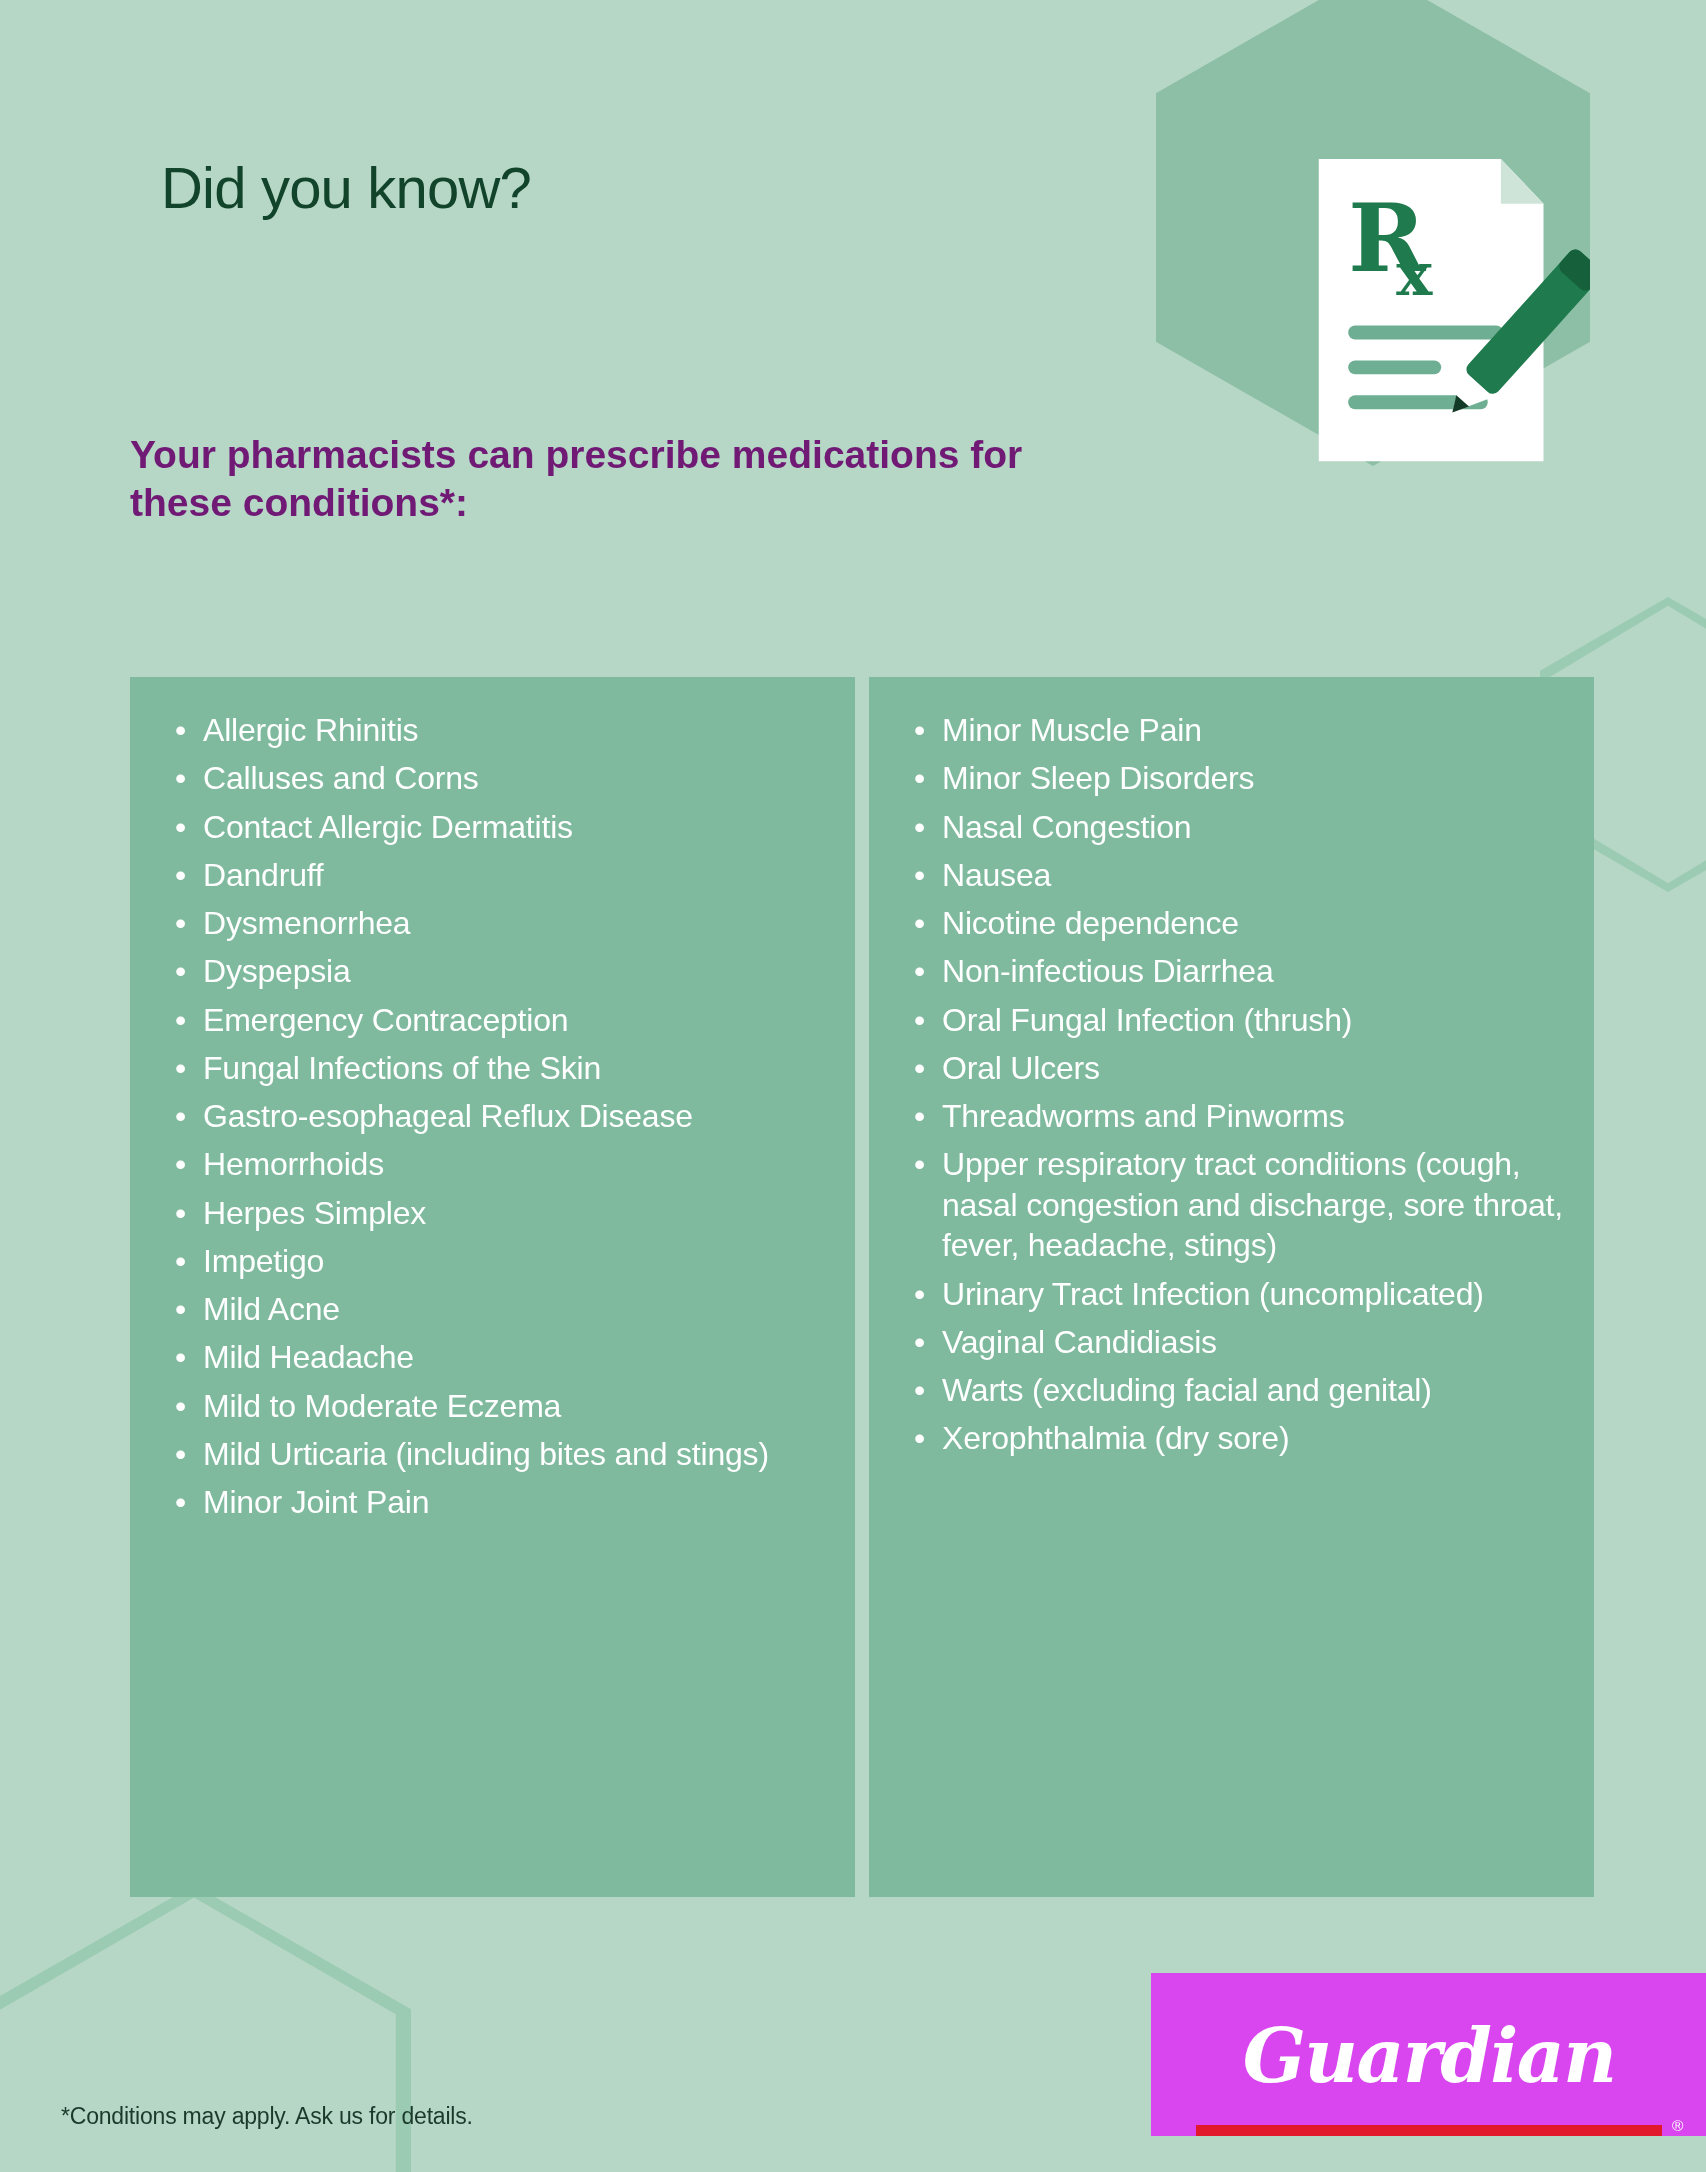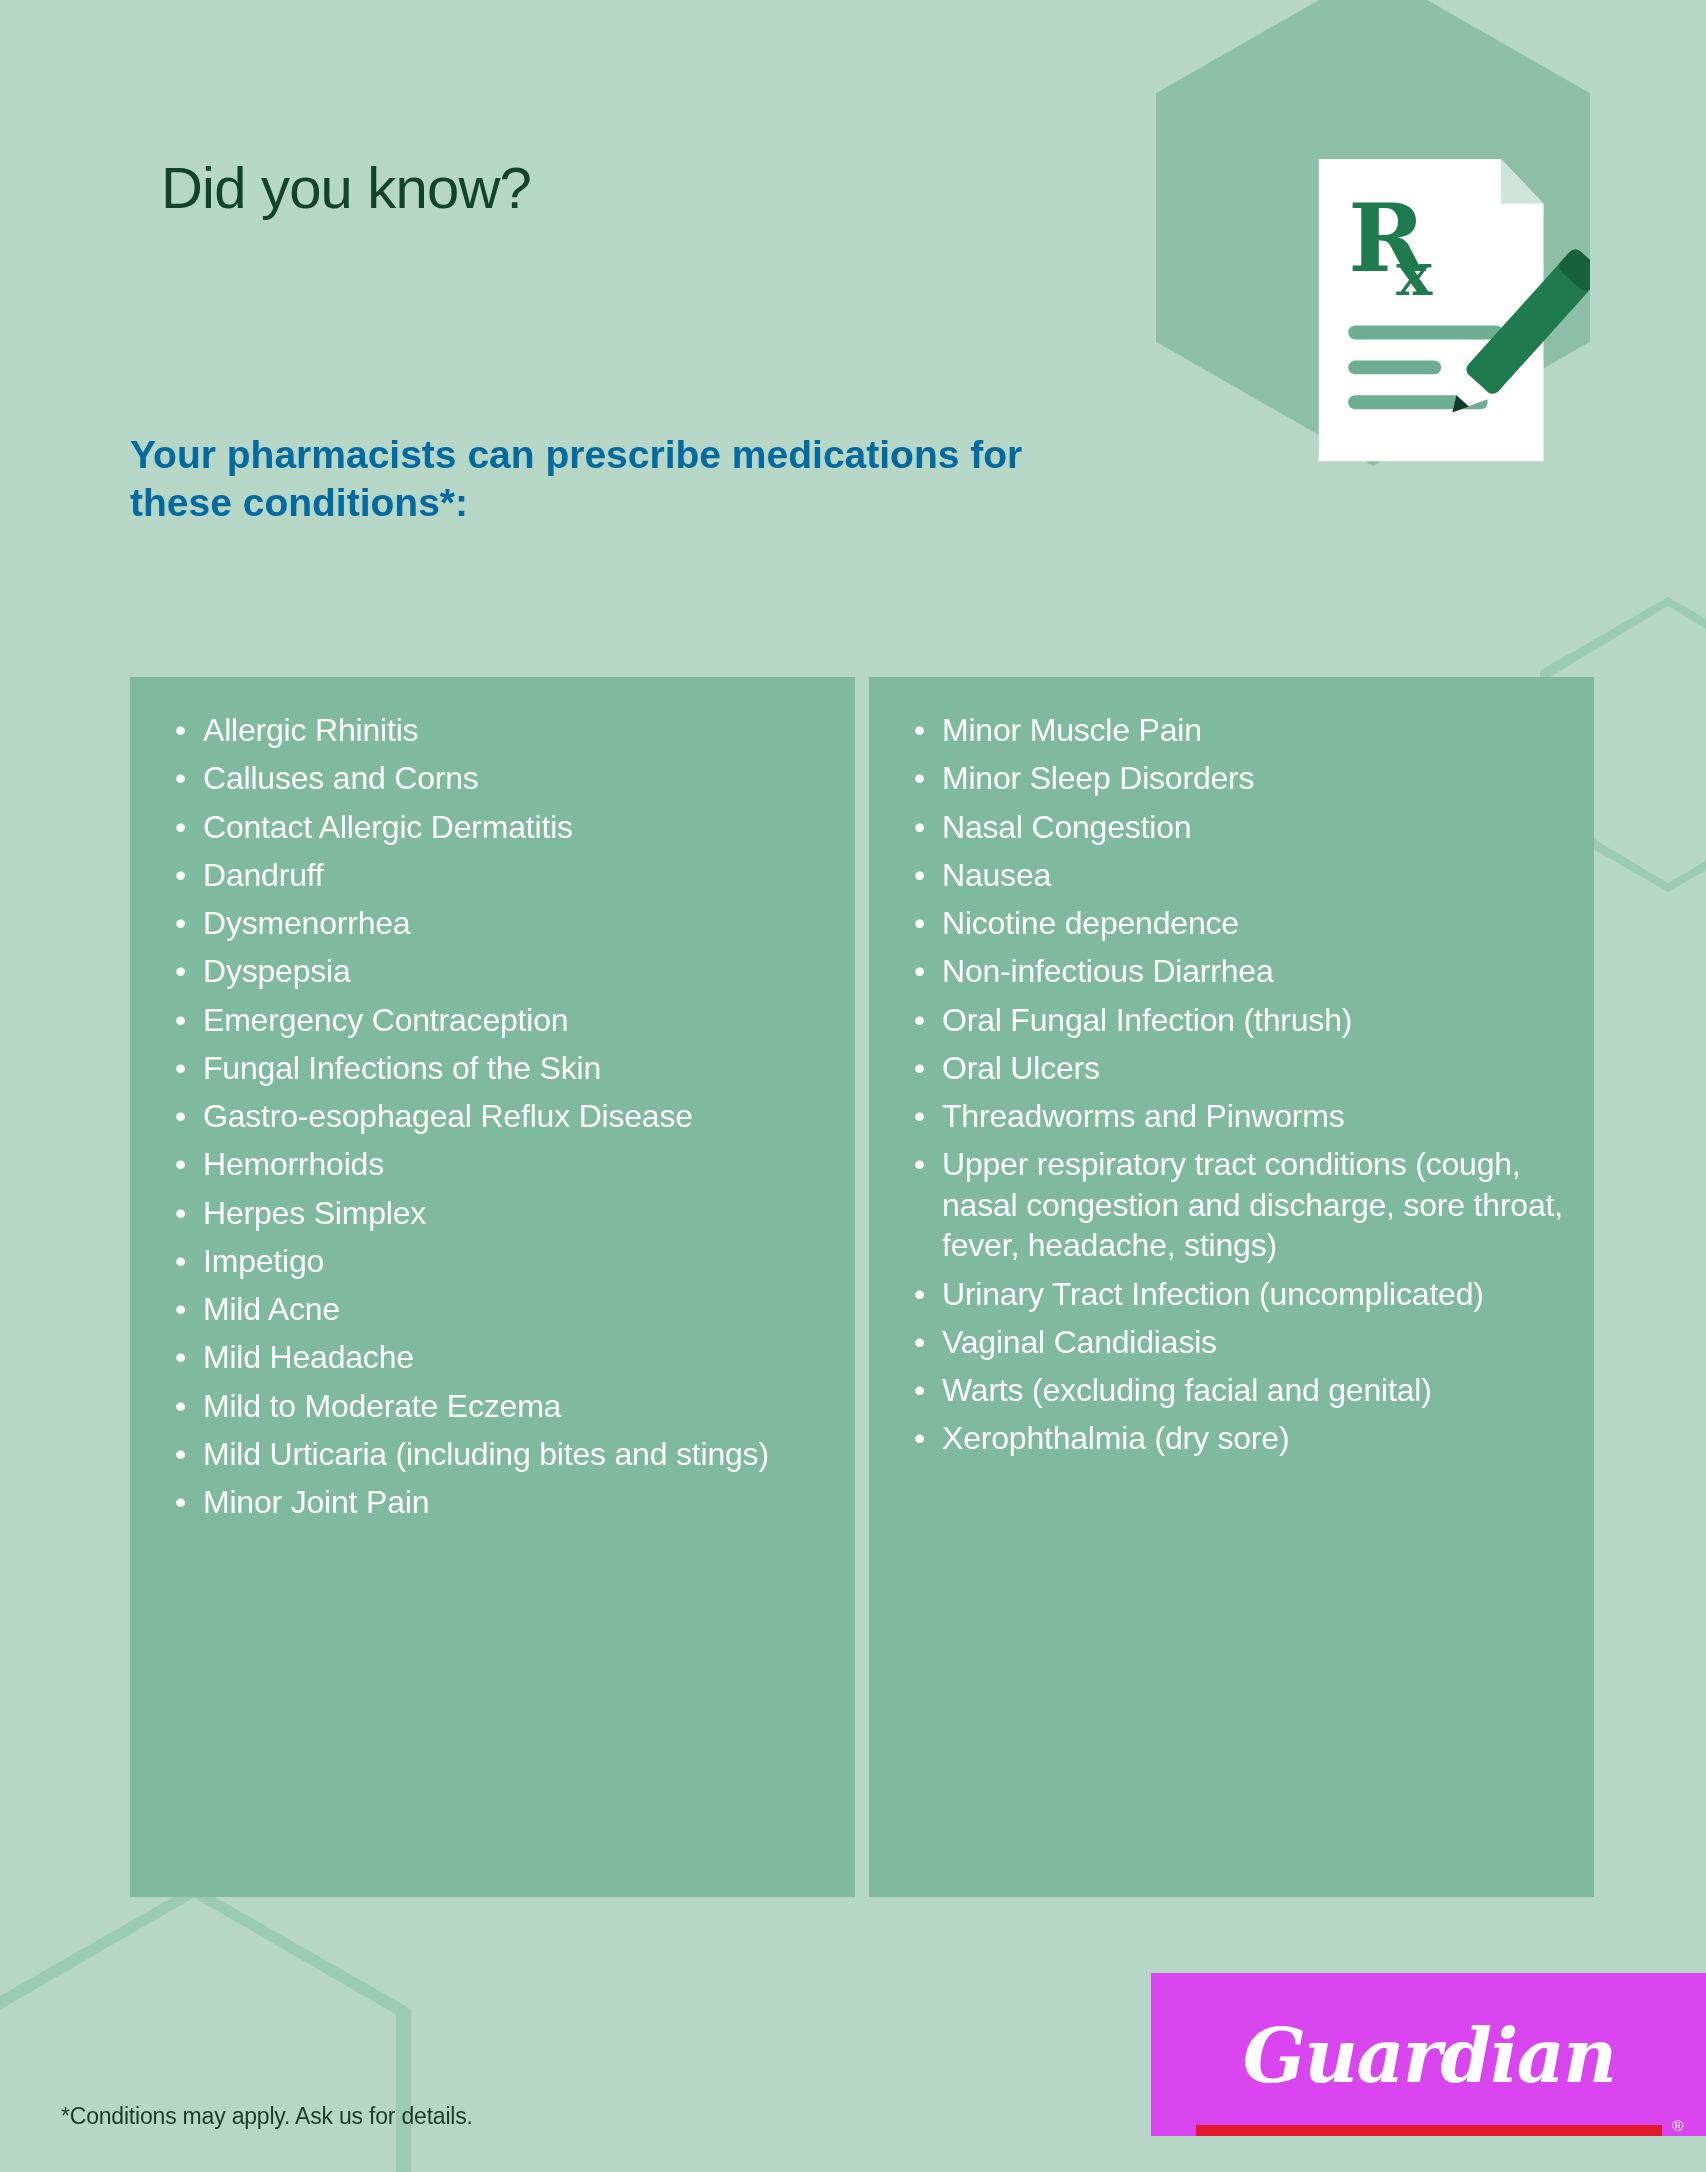--- a/index.html
+++ b/index.html
@@ -73,21 +73,21 @@
     line-height: 1;
     margin-left: 33px;
   }
   #subhead {
     position: absolute;
     top: 431px;
     left: 130px;
     width: 970px;
     font-size: 39px;
     font-weight: bold;
-    color: #0369a1;
+    color: #701a75;
     line-height: 1.24;
   }
 
   
   #rx-icon {
     position: absolute;
     top: 151px;
     left: 1311px;
     width: 279px;
     height: 349px;

